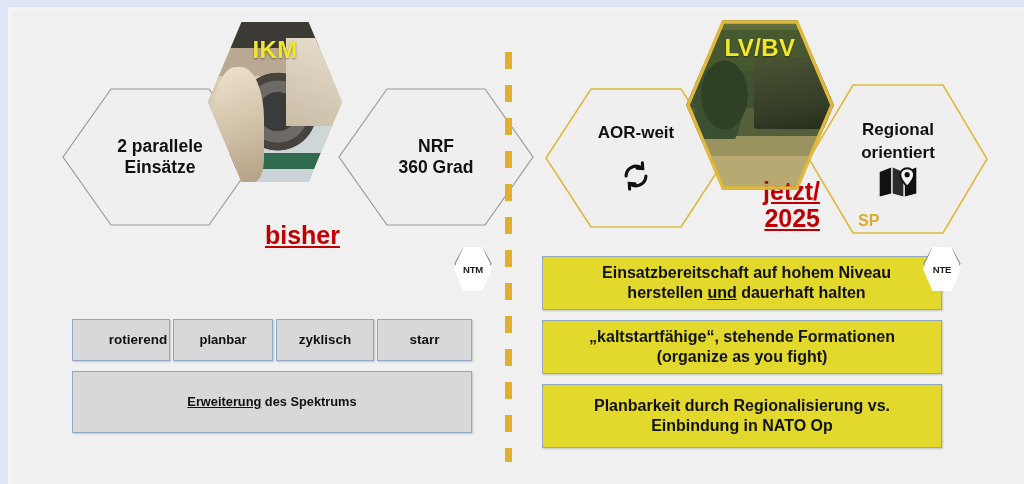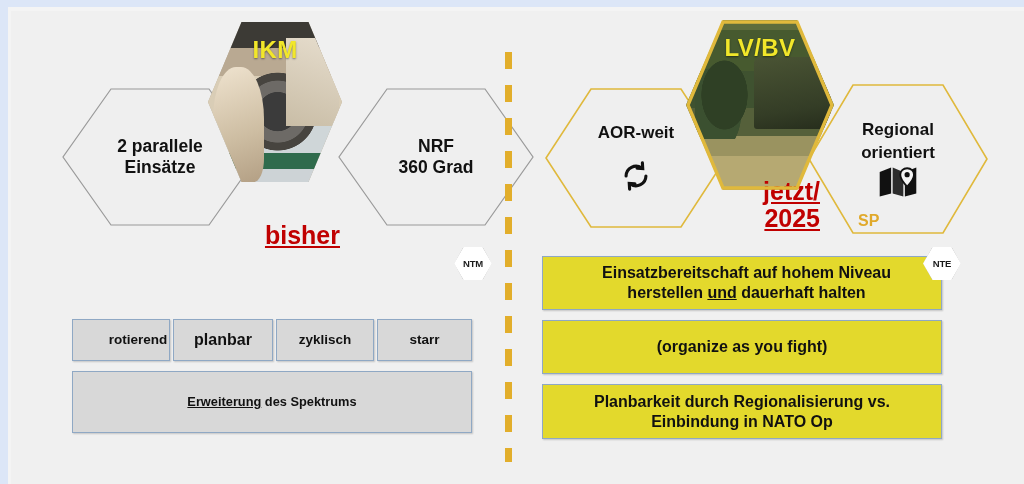--- a/index.html
+++ b/index.html
@@ -181,36 +181,36 @@
     box-shadow: 1px 1px 1.5px rgba(0,0,0,.18);
     line-height: 1.22;
     padding: 2px 10px;
   }
   .bar-grey   { background: #d8d8d8; }
   .bar-yellow { background: #e3d92c; }
 
   
   #bar-einsatzbereit { left: 72px; top: 260px; width: 400px; height: 44px; font-size: 12.8px; }
   #bar-rotierend { left: 72px;  top: 319px; width: 98px;  height: 42px; font-size: 13.5px; padding-left: 44px; }
-  #bar-planbar   { left: 173px; top: 319px; width: 100px; height: 42px; font-size: 16px; }
+  #bar-planbar   { left: 173px; top: 319px; width: 100px; height: 42px; font-size: 13px; }
   #bar-zyklisch  { left: 276px; top: 319px; width: 98px;  height: 42px; font-size: 13.5px; }
   #bar-starr     { left: 377px; top: 319px; width: 95px;  height: 42px; font-size: 13.5px; }
   #bar-wales     { left: 72px;  top: 371px; width: 400px; height: 62px; font-size: 12.8px; }
 
   
   #bar-einsatzbereitschaft { left: 542px; top: 256px; width: 400px; height: 54px; font-size: 16px; padding-left: 19px; }
   #bar-kaltstart           { left: 542px; top: 320px; width: 400px; height: 54px; font-size: 16px; }
-  #bar-planbarkeit         { left: 542px; top: 384px; width: 400px; height: 55px; font-size: 16px; }
+  #bar-planbarkeit         { left: 542px; top: 384px; width: 400px; height: 64px; font-size: 16px; }
 
   .bar u { text-decoration: underline; }
 
   
   .badge {
     position: absolute;
-    width: 38px; height: 33px;
+    width: 38px; height: 44px;
     background: #ffffff;
     display: flex;
     align-items: center;
     justify-content: center;
     font-size: 9.5px;
     font-weight: bold;
     color: #1b1b1b;
     letter-spacing: -0.2px;
     -webkit-clip-path: polygon(25% 0%, 75% 0%, 100% 50%, 75% 100%, 25% 100%, 0% 50%);
     clip-path: polygon(25% 0%, 75% 0%, 100% 50%, 75% 100%, 25% 100%, 0% 50%);
@@ -351,20 +351,21 @@
 
   <div class="bar bar-yellow" id="bar-einsatzbereitschaft">
     <div>
       <div>Einsatzbereitschaft auf hohem Niveau</div>
       <div><span>herstellen </span><u>und</u><span> dauerhaft halten</span></div>
     </div>
   </div>
 
   <div class="bar bar-yellow" id="bar-kaltstart">
     <div>
+      <div>„kaltstartfähige“, stehende Formationen</div>
       <div>(organize as you fight)</div>
     </div>
   </div>
 
   <div class="bar bar-yellow" id="bar-planbarkeit">
     <div>
       <div>Planbarkeit durch Regionalisierung vs.</div>
       <div>Einbindung in NATO Op</div>
     </div>
   </div>

